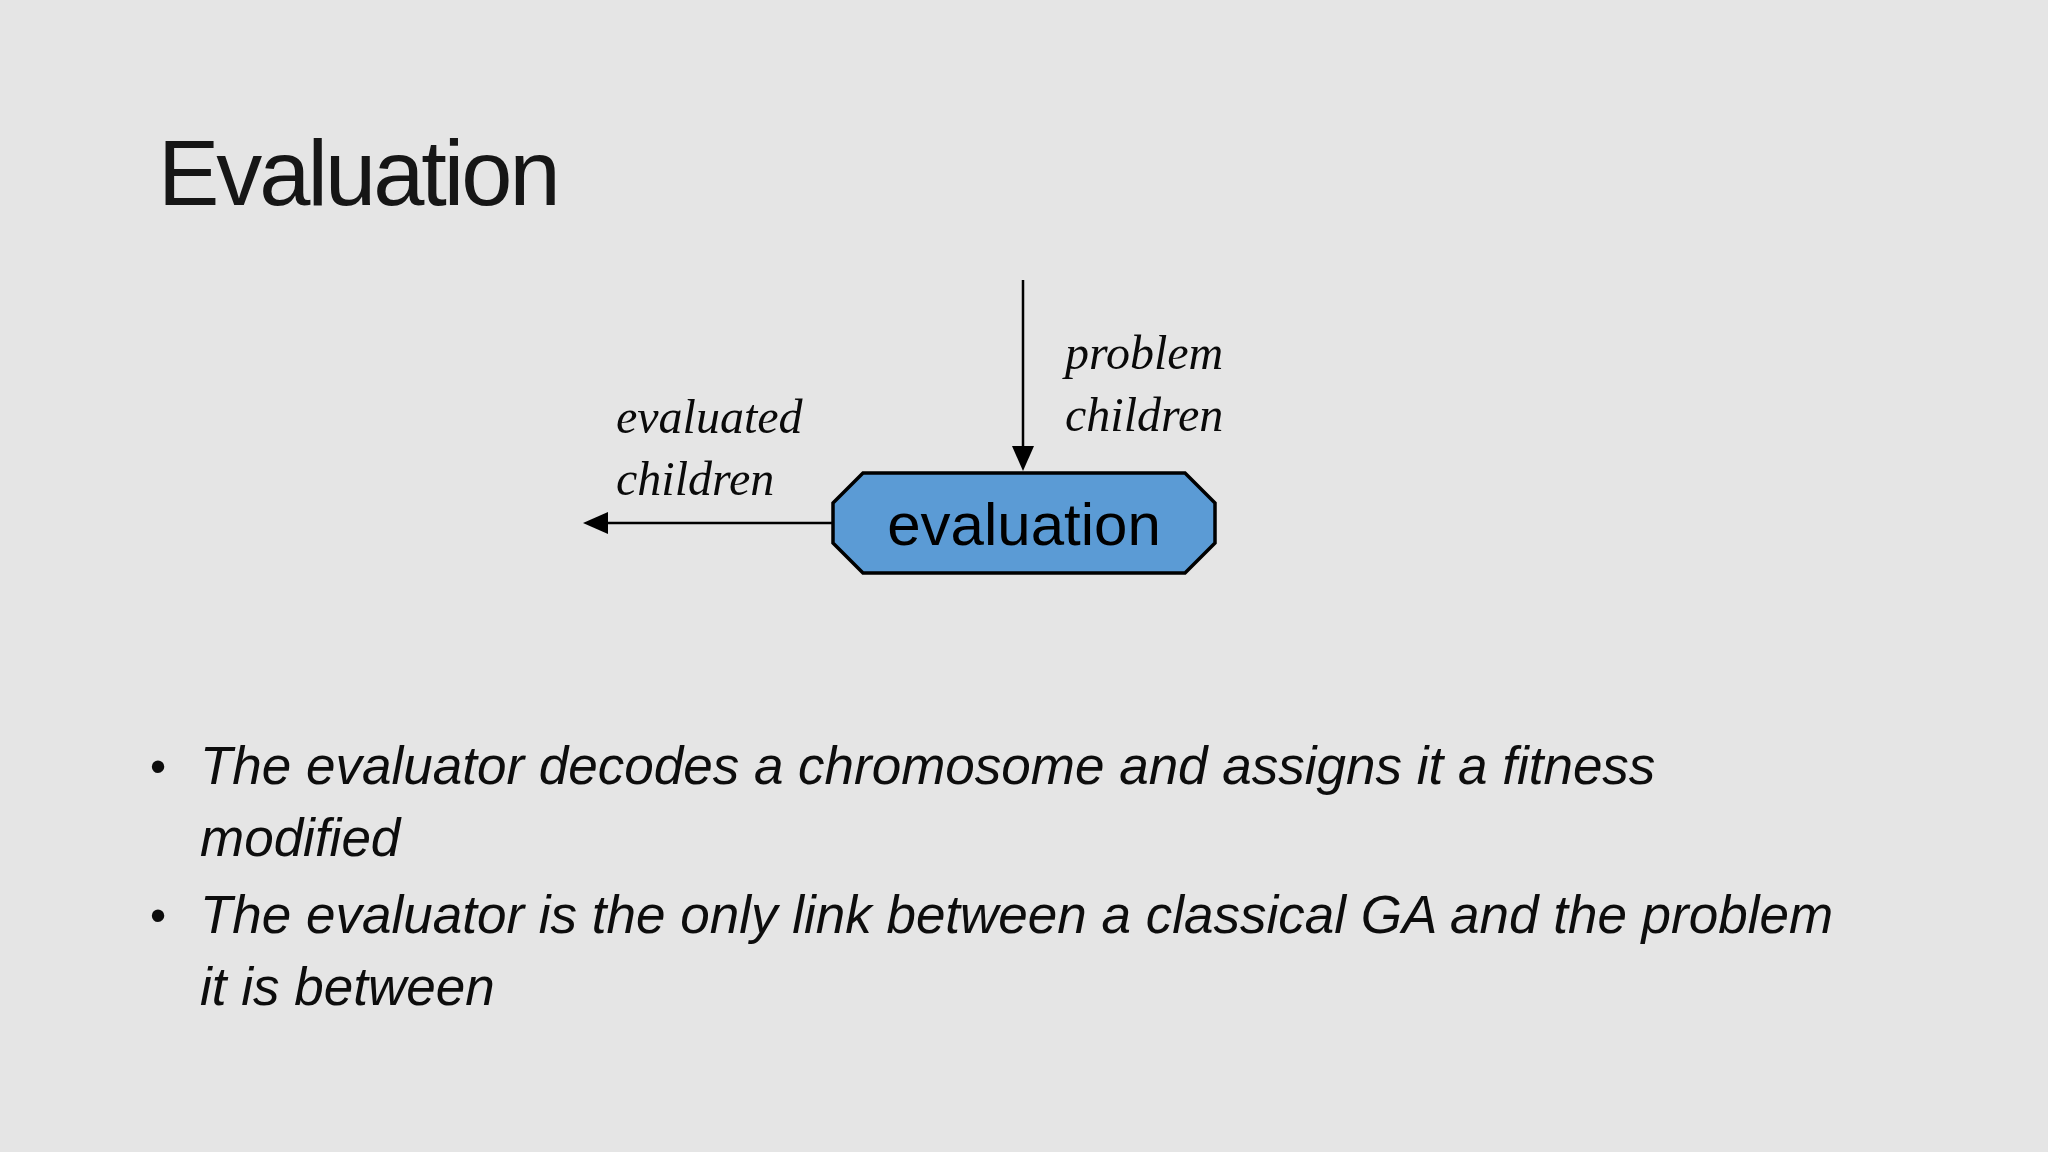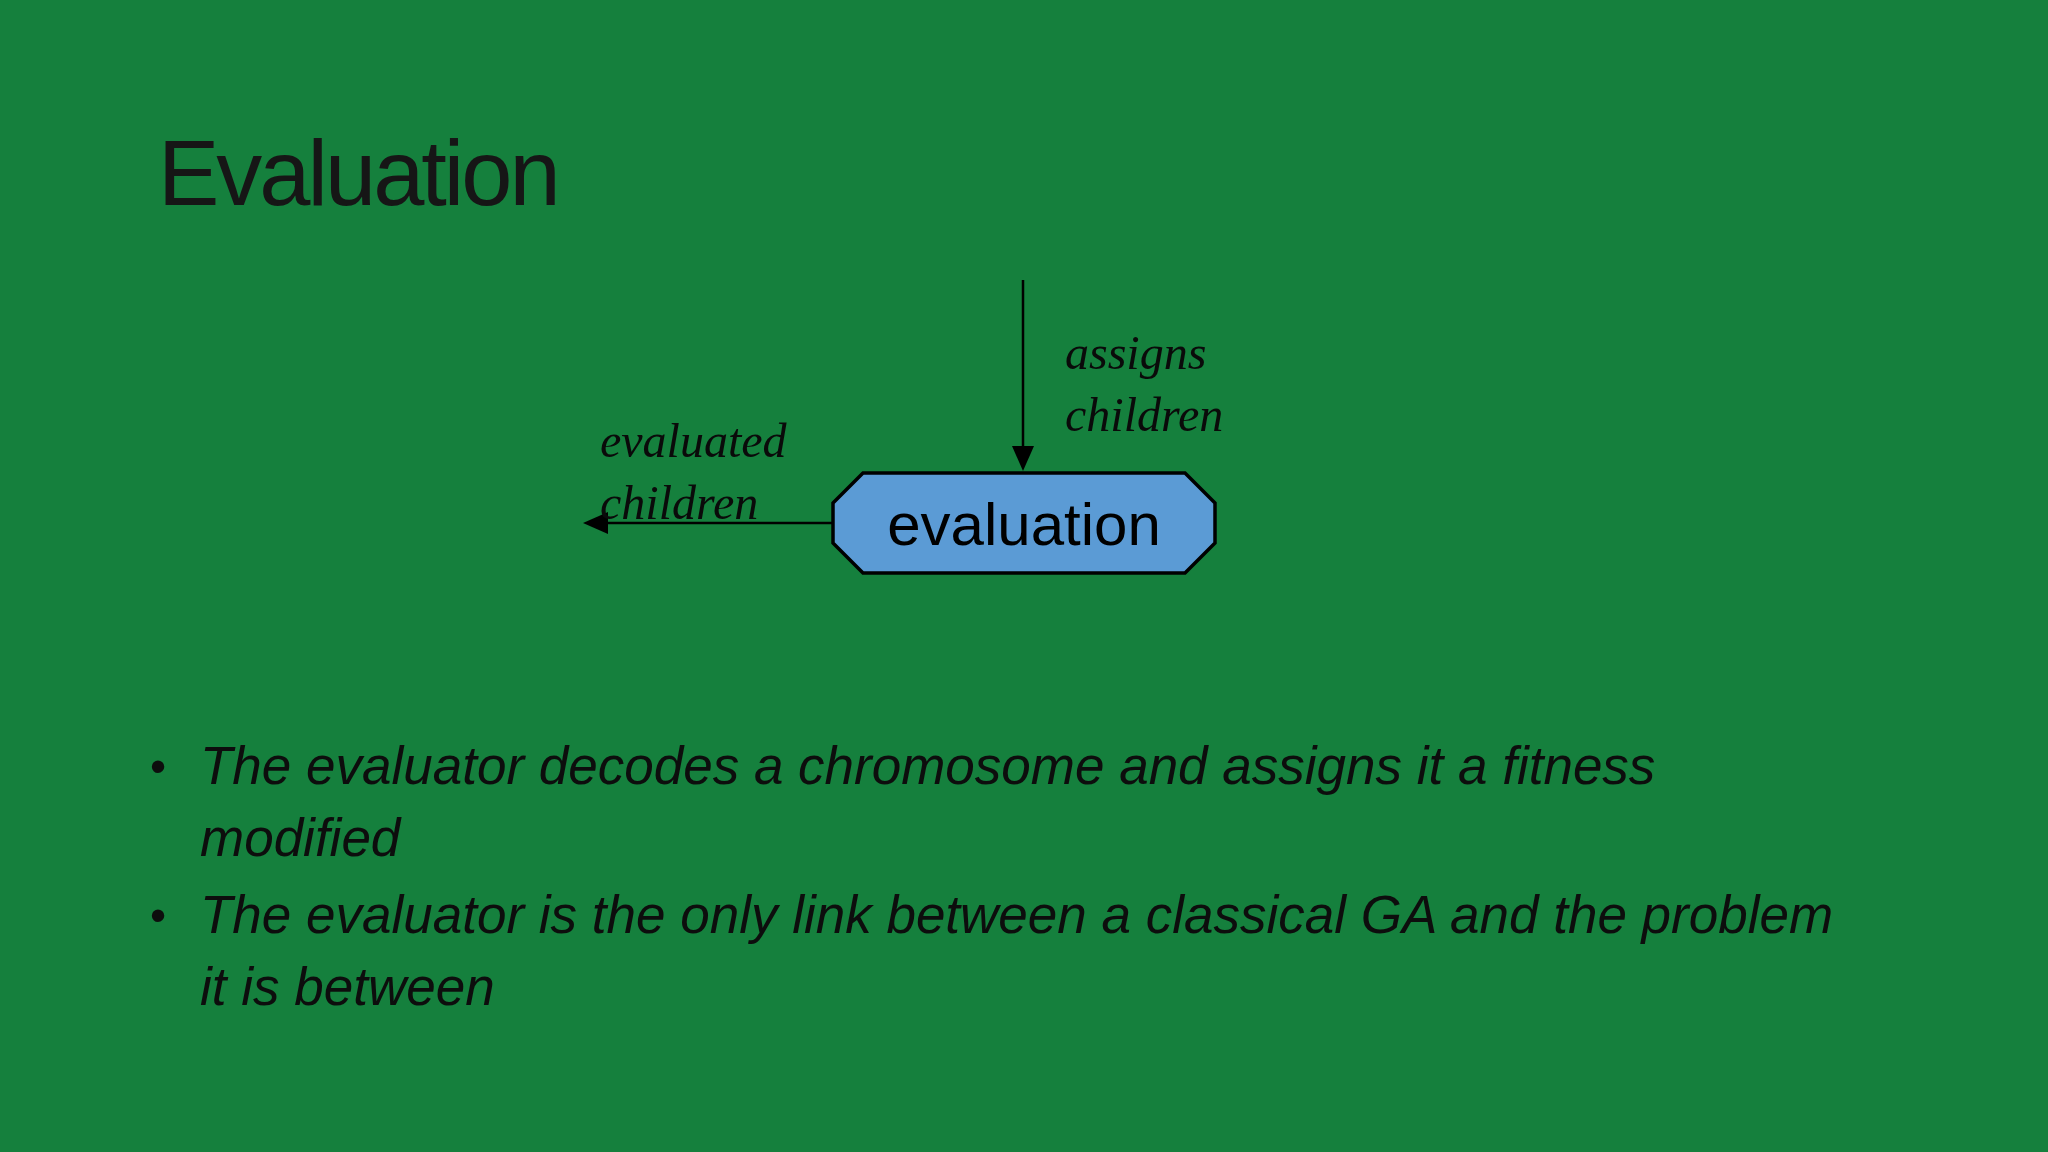--- a/index.html
+++ b/index.html
@@ -1,20 +1,20 @@
 <!DOCTYPE html>
 <html><head>
 <meta charset="utf-8">
 <style>
   html, body { margin: 0; padding: 0; background: #888; }
   .slide {
     position: relative;
     width: 2048px;
     height: 1152px;
-    background: #15803d;
+    background: #e5e5e5;
     overflow: hidden;
     font-family: "Liberation Sans", "DejaVu Sans", sans-serif;
     color: #111111;
   }
   .title {
     position: absolute;
     left: 158px;
     top: 127px;
     font-size: 92px;
     font-weight: 400;
@@ -26,21 +26,21 @@
   .diagram-label {
     position: absolute;
     font-family: "Liberation Serif", "DejaVu Serif", serif;
     font-style: italic;
     font-size: 48px;
     line-height: 62px;
     color: #0a0a0a;
     white-space: nowrap;
   }
   .label-modified { left: 1065px; top: 322px; }
-  .label-evaluated { left: 600px; top: 386px; margin-top: 24px; }
+  .label-evaluated { left: 616px; top: 386px; }
   .diagram-svg { position: absolute; left: 0; top: 0; }
   .node-text {
     font-family: "Liberation Sans", "DejaVu Sans", sans-serif;
     font-size: 60px;
     fill: #000000;
   }
   .bullets {
     position: absolute;
     left: 150px;
     top: 730px;
@@ -74,21 +74,21 @@
     <polygon points="1023,471 1012,446 1034,446" fill="#000000"></polygon>
 
     <line x1="833" y1="523" x2="604" y2="523" stroke="#000000" stroke-width="2.5"></line>
     <polygon points="583,523 608,512 608,534" fill="#000000"></polygon>
 
     <polygon points="863,473 1185,473 1215,503 1215,543 1185,573 863,573 833,543 833,503" stroke="#000000" stroke-width="3.5" stroke-linejoin="miter" fill="#5b9bd5"></polygon>
     <text class="node-text" x="1024" y="545" text-anchor="middle">evaluation</text>
   </svg>
 
   <div class="diagram-label label-modified">
-    <div>assigns</div>
+    <div>problem</div>
     <div>children</div>
   </div>
 
   <div class="diagram-label label-evaluated">
     <div>evaluated</div>
     <div>children</div>
   </div>
 
   <div class="bullets">
     <div class="bullet">

